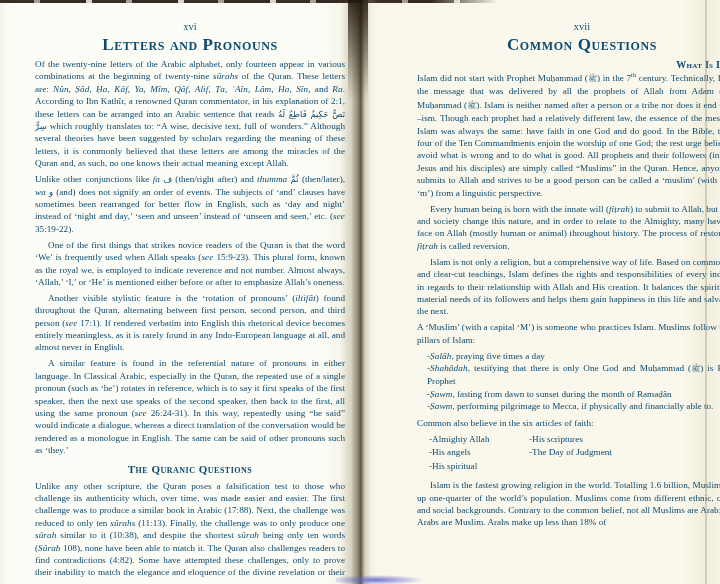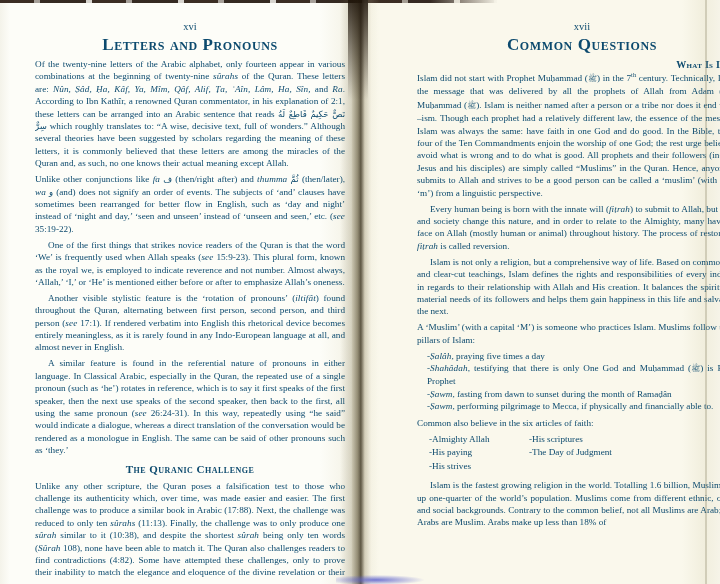--- a/index.html
+++ b/index.html
@@ -70,21 +70,21 @@
   <div class="page page-right"></div>
 
   <div class="textcol textcol-left">
     <div class="pagenum">xvi</div>
     <div class="chapter-heading">Letters and Pronouns</div>
     <p>Of the twenty-nine letters of the Arabic alphabet, only fourteen appear in various combinations at the beginning of twenty-nine <i>sûrahs</i> of the Quran. These letters are: <i>Nûn, Ṣâd, Ḥa, Kâf, Ya, Mîm, Qâf, Alif, Ṭa, ʿAîn, Lâm, Ha, Sîn,</i> and <i>Ra</i>. According to Ibn Kathîr, a renowned Quran commentator, in his explanation of 2:1, these letters can be arranged into an Arabic sentence that reads <span class="ar">نَصٌّ حَكِيمٌ قَاطِعٌ لَهُ سِرٌّ</span> which roughly translates to: “A wise, decisive text, full of wonders.” Although several theories have been suggested by scholars regarding the meaning of these letters, it is commonly believed that these letters are among the miracles of the Quran and, as such, no one knows their actual meaning except Allah.</p>
     <p>Unlike other conjunctions like <i>fa</i> <span class="ar">ف</span> (then/right after) and <i>thumma</i> <span class="ar">ثُمَّ</span> (then/later), <i>wa</i> <span class="ar">و</span> (and) does not signify an order of events. The subjects of ‘and’ clauses have sometimes been rearranged for better flow in English, such as ‘day and night’ instead of ‘night and day,’ ‘seen and unseen’ instead of ‘unseen and seen,’ etc. (<i>see</i> 35:19-22).</p>
     <p class="ind">One of the first things that strikes novice readers of the Quran is that the word ‘We’ is frequently used when Allah speaks (<i>see</i> 15:9-23). This plural form, known as the royal we, is employed to indicate reverence and not number. Almost always, ‘Allah,’ ‘I,’ or ‘He’ is mentioned either before or after to emphasize Allah’s oneness.</p>
     <p class="ind">Another visible stylistic feature is the ‘rotation of pronouns’ (<i>iltifât</i>) found throughout the Quran, alternating between first person, second person, and third person (<i>see</i> 17:1). If rendered verbatim into English this rhetorical device becomes entirely meaningless, as it is rarely found in any Indo-European language at all, and almost never in English.</p>
     <p class="ind">A similar feature is found in the referential nature of pronouns in either language. In Classical Arabic, especially in the Quran, the repeated use of a single pronoun (such as ‘he’) rotates in reference, which is to say it first speaks of the first speaker, then the next use speaks of the second speaker, then back to the first, all using the same pronoun (<i>see</i> 26:24-31). In this way, repeatedly using “he said” would indicate a dialogue, whereas a direct translation of the conversation would be rendered as a monologue in English. The same can be said of other pronouns such as ‘they.’</p>
-    <div class="section-heading">The Quranic Challenge</div>
+    <div class="section-heading">The Quranic Questions</div>
     <p>Unlike any other scripture, the Quran poses a falsification test to those who challenge its authenticity which, over time, was made easier and easier. The first challenge was to produce a similar book in Arabic (17:88). Next, the challenge was reduced to only ten <i>sûrahs</i> (11:13). Finally, the challenge was to only produce one <i>sûrah</i> similar to it (10:38), and despite the shortest <i>sûrah</i> being only ten words (<i>Sûrah</i> 108), none have been able to match it. The Quran also challenges readers to find contradictions (4:82). Some have attempted these challenges, only to prove their inability to match the elegance and eloquence of the divine revelation or their ignorance of the nuances of Arabic syntax and grammar.</p>
   </div>
 
   <div class="textcol textcol-right">
     <div class="pagenum">xvii</div>
     <div class="chapter-heading">Common Questions</div>
     <div class="question-heading">What Is Islam?</div>
     <p>Islam did not start with Prophet Muḥammad (<span class="hon">ﷺ</span>) in the 7<sup>th</sup> century. Technically, Islam is the message that was delivered by all the prophets of Allah from Adam (<span class="hon">ﷺ</span>) to Muḥammad (<span class="hon">ﷺ</span>). Islam is neither named after a person or a tribe nor does it end with an –ism. Though each prophet had a relatively different law, the essence of the message of Islam was always the same: have faith in one God and do good. In the Bible, the first four of the Ten Commandments enjoin the worship of one God; the rest urge believers to avoid what is wrong and to do what is good. All prophets and their followers (including Jesus and his disciples) are simply called “Muslims” in the Quran. Hence, anyone who submits to Allah and strives to be a good person can be called a ‘muslim’ (with a small ‘m’) from a linguistic perspective.</p>
     <p class="ind">Every human being is born with the innate will (<i>fiṭrah</i>) to submit to Allah, but parents and society change this nature, and in order to relate to the Almighty, many have put a face on Allah (mostly human or animal) throughout history. The process of restoring the <i>fiṭrah</i> is called reversion.</p>
     <p class="ind">Islam is not only a religion, but a comprehensive way of life. Based on common sense and clear-cut teachings, Islam defines the rights and responsibilities of every individual in regards to their relationship with Allah and His creation. It balances the spiritual and material needs of its followers and helps them gain happiness in this life and salvation in the next.</p>
@@ -92,22 +92,22 @@
     <div class="pillars">
       <div class="pillar">-<i>Ṣalâh</i>, praying five times a day</div>
       <div class="pillar">-<i>Shahâdah</i>, testifying that there is only One God and Muḥammad (<span class="hon">ﷺ</span>) is His last Prophet</div>
       <div class="pillar">-<i>Ṣawm</i>, fasting from dawn to sunset during the month of Ramaḍân</div>
       <div class="pillar">-<i>Ṣawm</i>, performing pilgrimage to Mecca, if physically and financially able to.</div>
     </div>
     <p>Common also believe in the six articles of faith:</p>
     <div class="articles">
       <div class="col1">
         <div>-Almighty Allah</div>
-        <div>-His paying</div>
-        <div>-His strives</div>
+        <div>-His angels</div>
+        <div>-His spiritual</div>
       </div>
       <div class="col2">
         <div>-His scriptures</div>
         <div>-The Day of Judgment</div>
       </div>
     </div>
     <p class="ind">Islam is the fastest growing religion in the world. Totalling 1.6 billion, Muslims make up one-quarter of the world’s population. Muslims come from different ethnic, cultural, and social backgrounds. Contrary to the common belief, not all Muslims are Arab; not all Arabs are Muslim. Arabs make up less than 18% of</p>
   </div>
 
   <div class="top-edge"></div>

